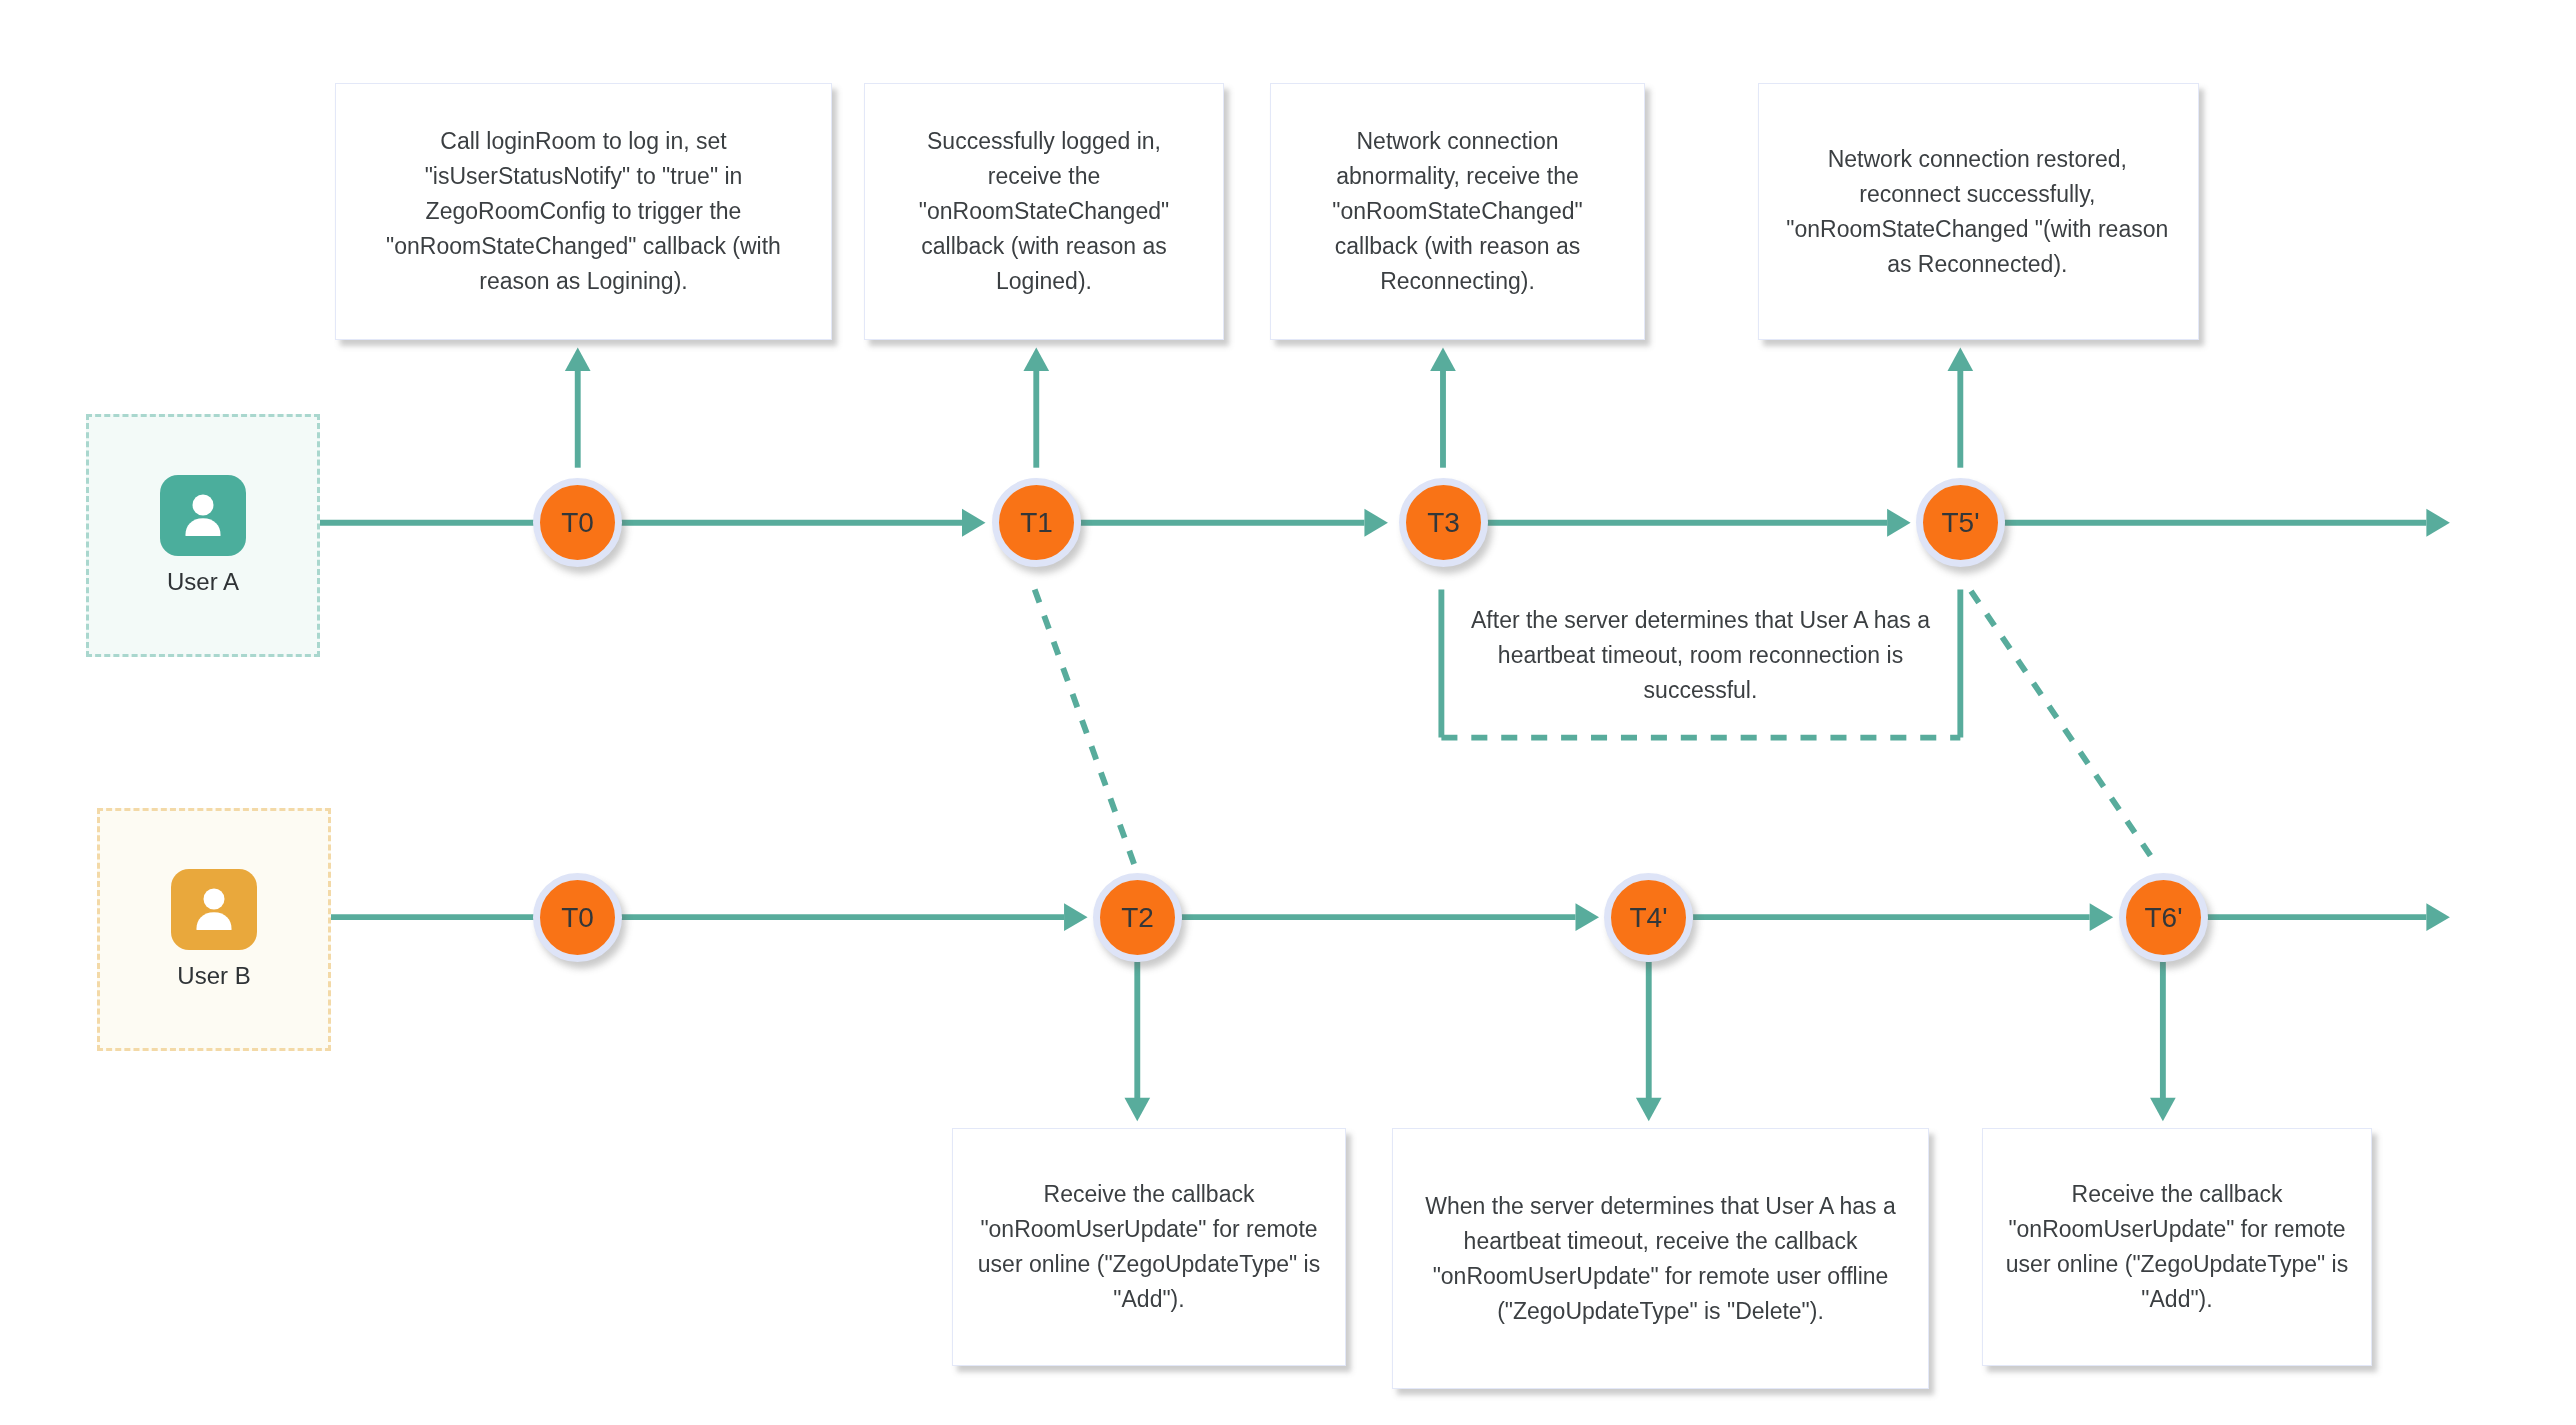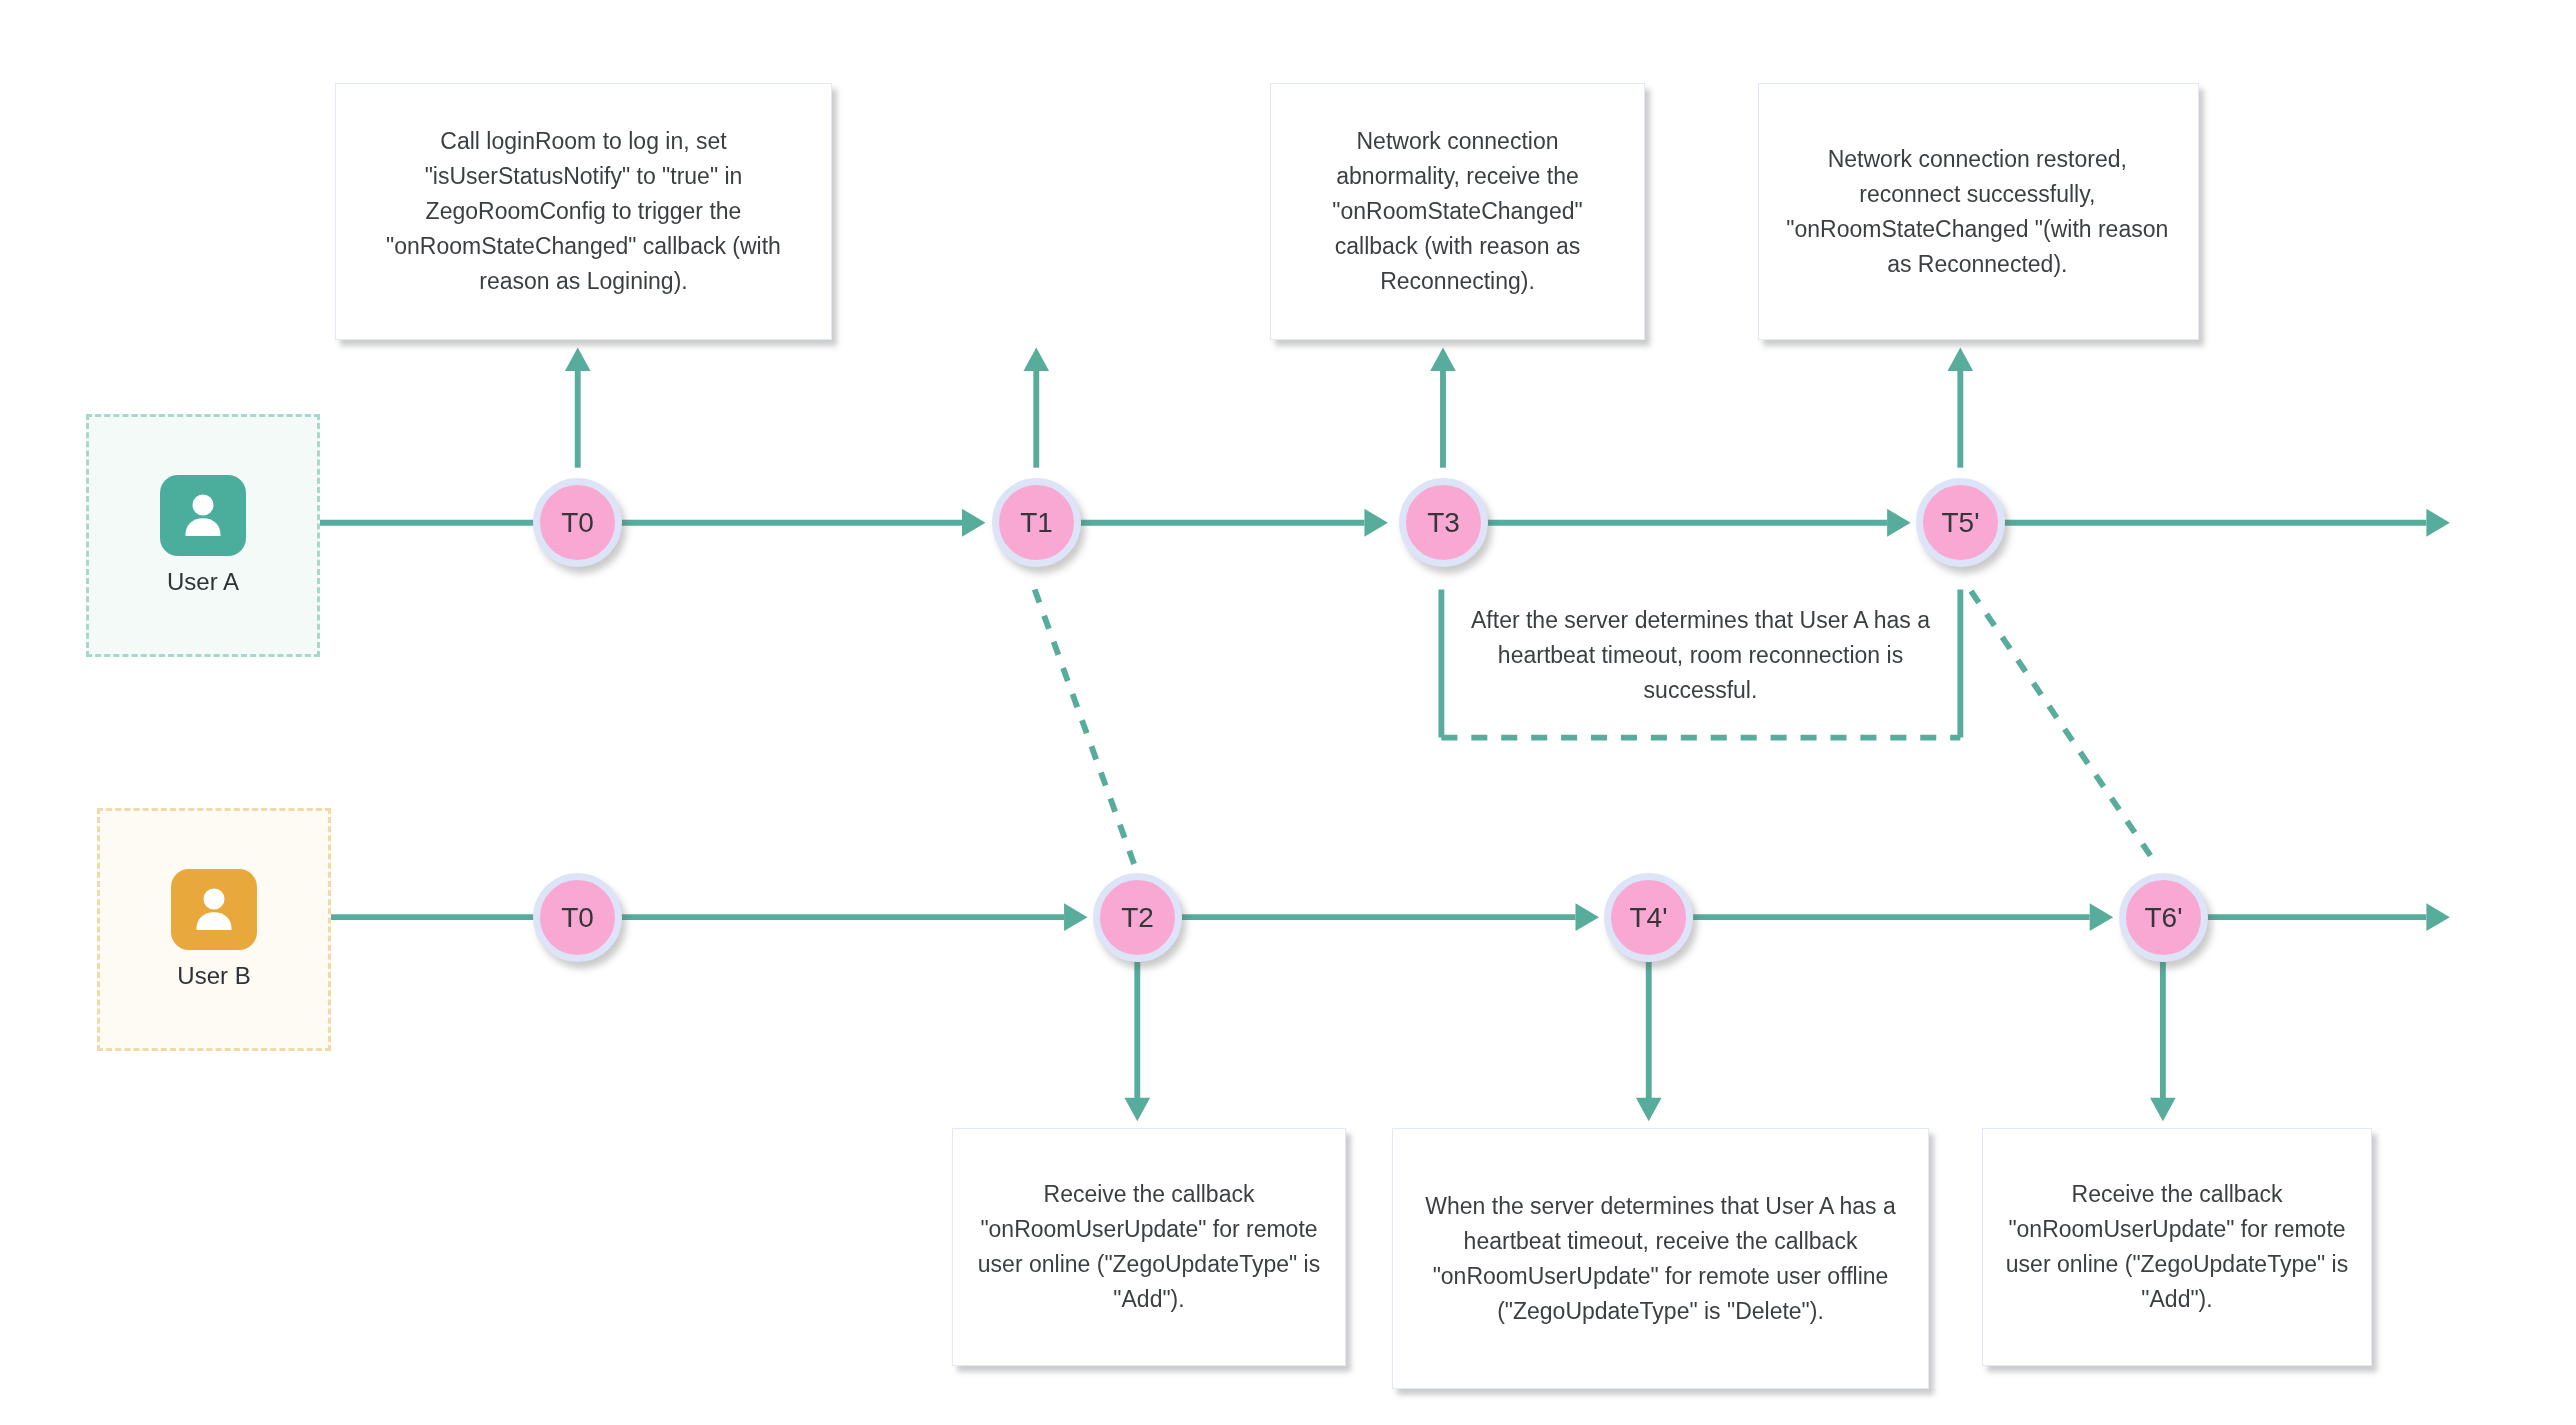--- a/index.html
+++ b/index.html
@@ -36,21 +36,21 @@
     line-height: 35px;
     color: #3b3f42;
     overflow-wrap: break-word;
     word-break: break-word;
   }
   .node {
     position: absolute;
     box-sizing: content-box;
     width: 75px;
     height: 75px;
-    background: #f9a8d4;
+    background: #f97316;
     border: 7px solid #dee4f7;
     border-radius: 50%;
     box-shadow: 4.3px 6.4px 7.5px rgba(90,90,90,0.32);
     display: flex;
     align-items: center;
     justify-content: center;
     font-size: 28px;
     color: #33373a;
   }
   .user-card {
@@ -155,20 +155,21 @@
       </g>
 
       <g fill="none">
         <line x1="1936" y1="1103" x2="2124" y2="1622" stroke-dasharray="26 26"></line>
         <line x1="3688" y1="1106" x2="4038" y2="1622" stroke-dasharray="26 26"></line>
       </g>
     </g>
   </svg>
 
   <div class="callout" style="left:335px; top:83px; width:497px; height:257px;">Call loginRoom to log in, set "isUserStatusNotify" to "true" in ZegoRoomConfig to trigger the "onRoomStateChanged" callback (with reason as Logining).</div>
+  <div class="callout" style="left:864px; top:83px; width:360px; height:257px;">Successfully logged in, receive the "onRoomStateChanged" callback (with reason as Logined).</div>
   <div class="callout" style="left:1270px; top:83px; width:375px; height:257px;">Network connection abnormality, receive the "onRoomStateChanged" callback (with reason as Reconnecting).</div>
   <div class="callout" style="left:1758px; top:83px; width:441px; height:257px;padding-left:20px;">Network connection restored, reconnect successfully, "onRoomStateChanged "(with reason as Reconnected).</div>
 
   <div class="callout" style="left:952px; top:1128px; width:394px; height:238px;">Receive the callback "onRoomUserUpdate" for remote user online ("ZegoUpdateType" is "Add").</div>
   <div class="callout" style="left:1392px; top:1128px; width:537px; height:261px;">When the server determines that User A has a heartbeat timeout, receive the callback "onRoomUserUpdate" for remote user offline ("ZegoUpdateType" is "Delete").</div>
   <div class="callout" style="left:1982px; top:1128px; width:390px; height:238px;">Receive the callback "onRoomUserUpdate" for remote user online ("ZegoUpdateType" is "Add").</div>
 
   <div class="user-card a" style="left:86px; top:414px;">
     <div class="user-icon a">
       <svg viewBox="0 0 24 24" fill="#ffffff" xmlns="http://www.w3.org/2000/svg">

